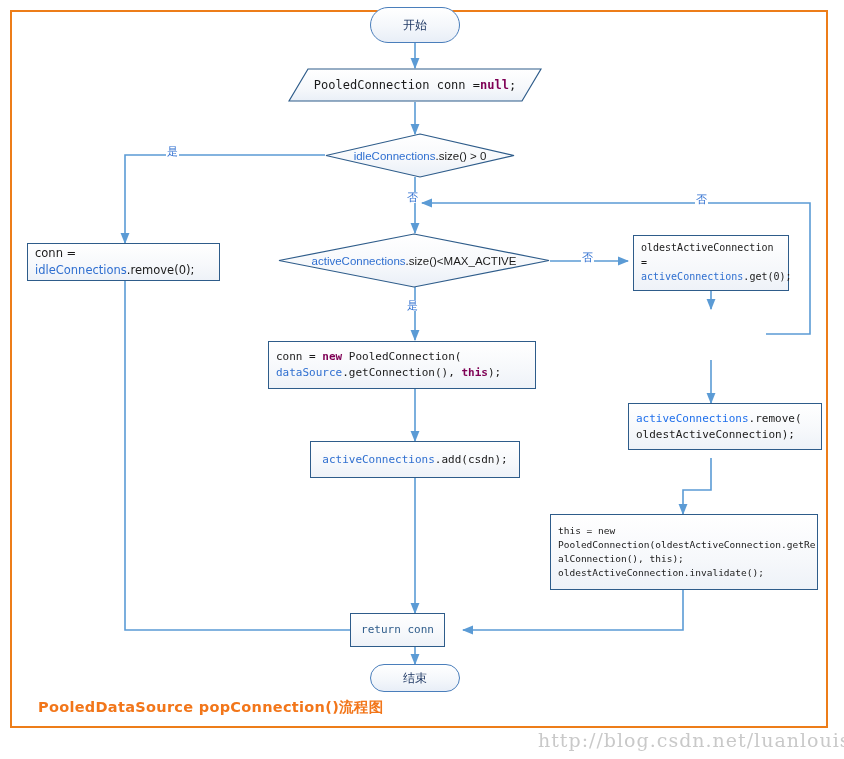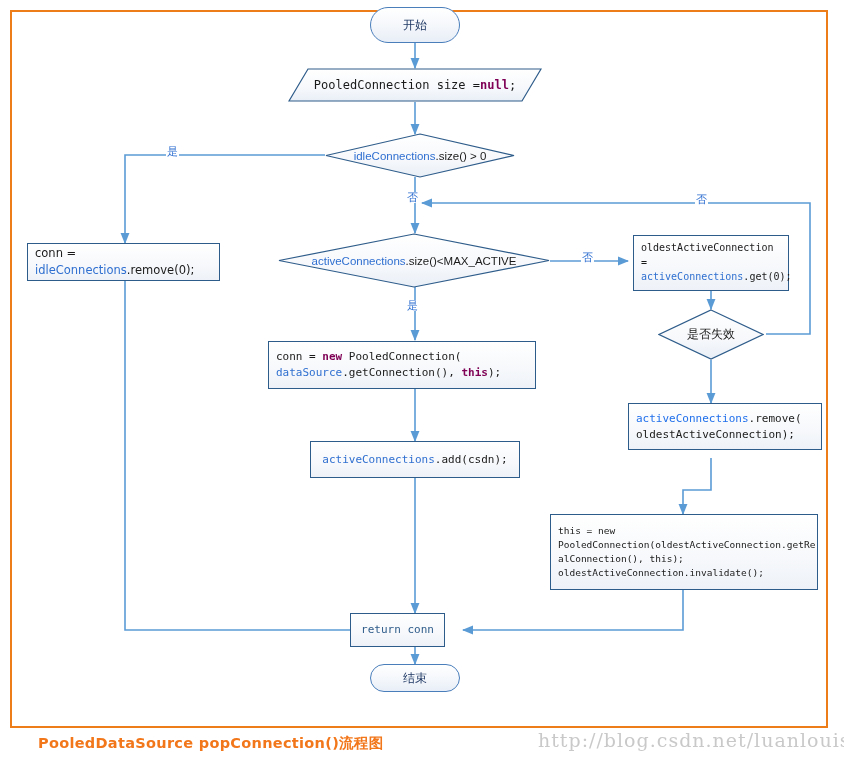--- a/index.html
+++ b/index.html
@@ -63,21 +63,21 @@
   .edge-label{
     position:absolute;font-size:11px;color:#2F6FD0;
     font-family:"DejaVu Sans","Liberation Sans",sans-serif;
     background:#ffffff;padding:0 1px;line-height:1;
   }
 
   .caption{
     position:absolute;left:38px;top:698px;
     font-size:14.5px;font-weight:bold;color:#F2761A;
     font-family:"DejaVu Sans","Liberation Sans",sans-serif;
-    letter-spacing:0.3px;white-space:nowrap;margin-top:36px;
+    letter-spacing:0.3px;white-space:nowrap;
   }
   .watermark{
     position:absolute;left:538px;top:729px;
     font-size:19px;color:#c9c9c9;letter-spacing:1px;
     font-family:"DejaVu Serif","Liberation Serif",serif;
     white-space:nowrap;
   }
 </style>
 </head>
 <body>
@@ -133,21 +133,21 @@
 
   <div class="node terminator" style="left:370px;top:7px;width:90px;height:36px;">
     <span>开始</span>
   </div>
 
   <div class="io-wrap" style="left:288px;top:68px;width:254px;height:34px;">
     <svg class="io-shape" viewBox="0 0 254 34" preserveAspectRatio="none">
       <polygon points="20,1 253,1 234,33 1,33" fill="url(#shapeGrad)" stroke="#2E5C8A" stroke-width="1.2"></polygon>
     </svg>
     <div class="io-label">
-      <span class="plain">PooledConnection size = </span>
+      <span class="plain">PooledConnection conn = </span>
         <span class="kw">null</span>
         <span class="plain">;</span>
     </div>
   </div>
 
   <div class="dia-wrap" style="left:325px;top:133px;width:190px;height:45px;">
     <svg class="dia-shape" viewBox="0 0 190 45" preserveAspectRatio="none">
       <polygon points="95,1 189,22.5 95,44 1,22.5" fill="url(#shapeGrad)" stroke="#2E5C8A" stroke-width="1.2"></polygon>
     </svg>
     <div class="dia-label">
@@ -189,26 +189,20 @@
 
   <div class="node proc" style="left:633px;top:235px;width:156px;height:56px;flex-direction:column;align-items:flex-start;justify-content:center;font-size:10px;">
     <div>
       <span class="plain">oldestActiveConnection =</span>
     </div>
     <div>
       <span class="var">activeConnections</span><span class="plain">.get(0);</span>
     </div>
   </div>
 
-  <div class="dia-wrap" style="left:658px;top:309px;width:106px;height:51px;">
-    <svg class="dia-shape" viewBox="0 0 106 51" preserveAspectRatio="none">
-      <polygon points="53,1 105,25.5 53,50 1,25.5" fill="url(#shapeGrad)" stroke="#2E5C8A" stroke-width="1.2"></polygon>
-    </svg>
-    <div class="dia-label cn">是否失效</div>
-  </div>
 
   <div class="node proc" style="left:628px;top:403px;width:194px;height:47px;flex-direction:column;align-items:flex-start;justify-content:center;">
     <div>
       <span class="var2">activeConnections</span><span class="plain">.remove(</span>
     </div>
     <div>
       <span class="plain">oldestActiveConnection);</span>
     </div>
   </div>
 

